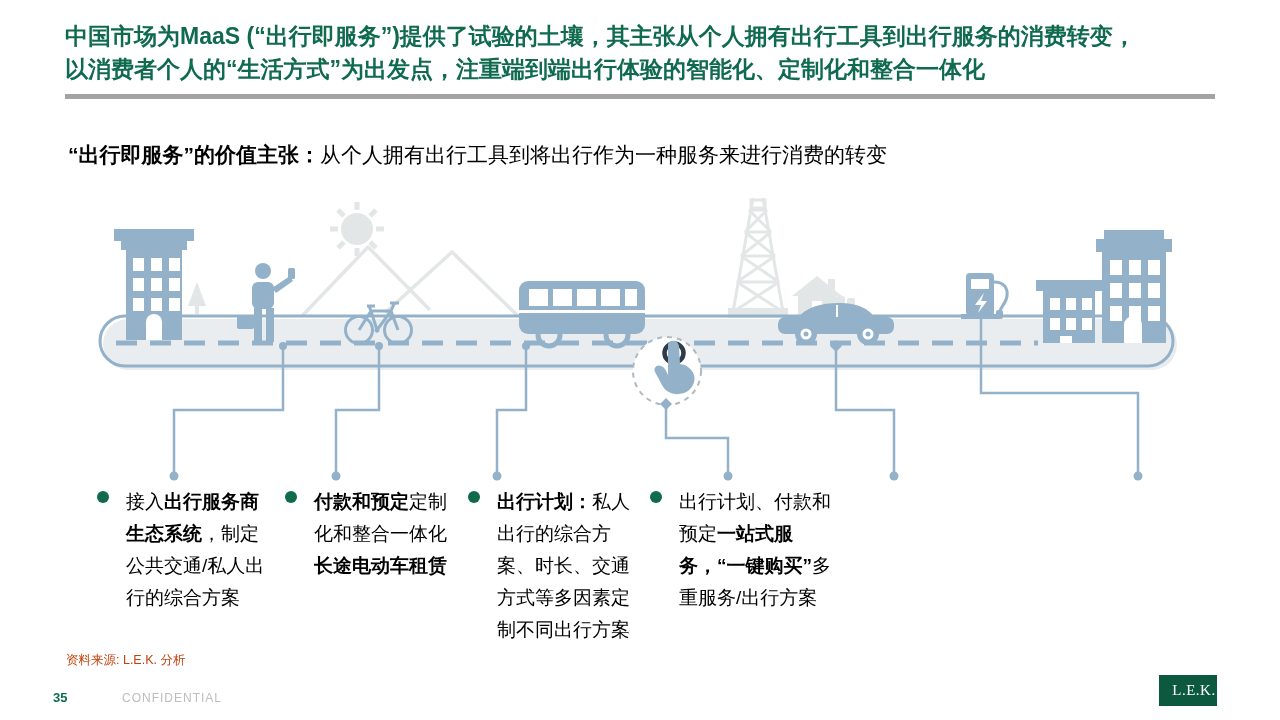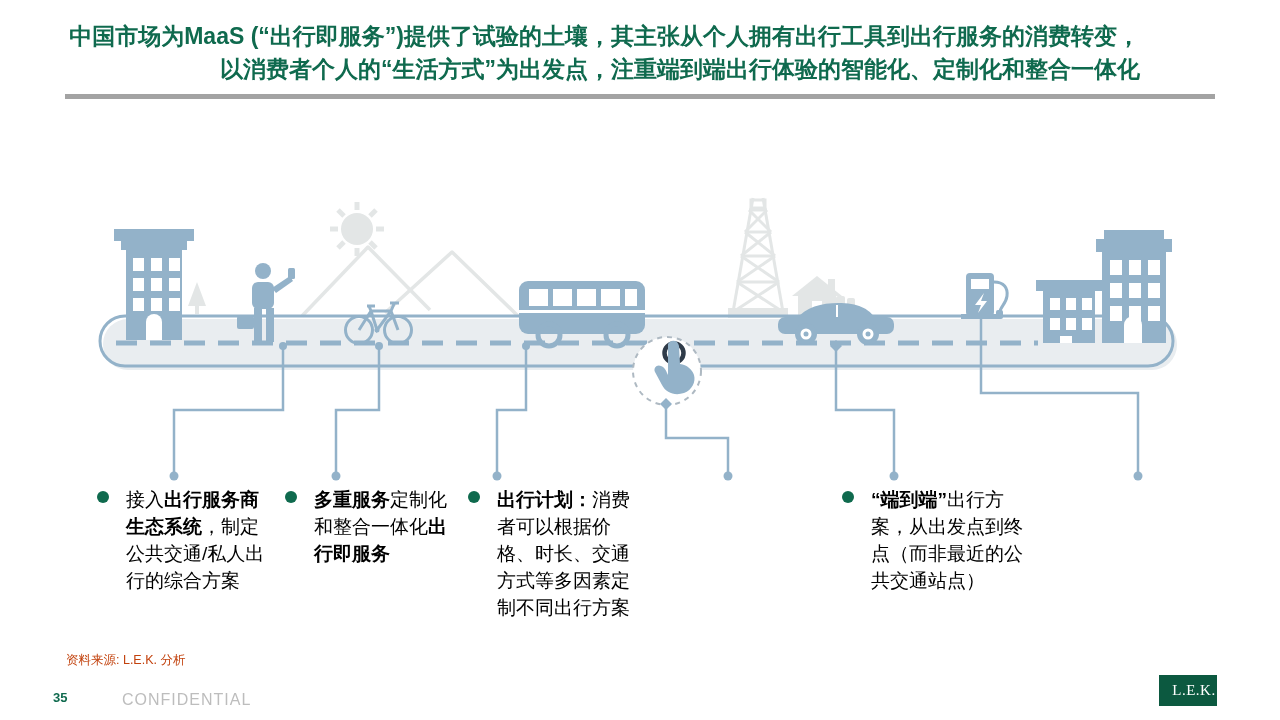--- a/index.html
+++ b/index.html
@@ -13,69 +13,72 @@
     --text-black:#000000;
   }
   *{margin:0;padding:0;box-sizing:border-box;}
   html,body{background:#fff;}
   body{font-family:"Liberation Sans",sans-serif;}
   .slide{
     position:relative;width:1280px;height:720px;background:#ffffff;overflow:hidden;
   }
   .title{
     position:absolute;left:65px;top:20px;width:1075px;
-    font-size:23px;font-weight:bold;line-height:33px;color:var(--brand-green);text-align:right;
+    font-size:23px;font-weight:bold;line-height:33px;color:var(--brand-green);
   }
   .divider{
     position:absolute;left:65px;top:94px;width:1150px;height:5px;background:var(--divider-gray);
   }
   .subtitle{
     position:absolute;left:68px;top:141px;width:1140px;
     font-size:21px;line-height:27px;color:var(--text-black);white-space:nowrap;
   }
   .subtitle .lead{font-weight:bold;}
   .illustration{position:absolute;left:0;top:185px;width:1280px;height:300px;}
   .b-fill{fill:var(--illustration-blue);}
   .b-stroke{stroke:var(--illustration-blue);fill:none;}
   .g-fill{fill:var(--light-gray);}
   .g-stroke{stroke:var(--light-gray);fill:none;}
   .bullets{position:absolute;left:0;top:486px;width:1280px;height:150px;}
   .bullet{
-    position:absolute;top:0;font-size:19px;line-height:27px;color:var(--text-black);
+    position:absolute;top:0;font-size:19px;line-height:32px;color:var(--text-black);
     word-break:break-all;
   }
   .bullet .dot{
     position:absolute;left:-29px;top:5px;width:12px;height:12px;border-radius:50%;
     background:var(--brand-green);
   }
   .source-note{
     position:absolute;left:66px;top:652px;font-size:12.5px;color:#c2410c;
   }
   .page-number{
     position:absolute;left:53px;top:690px;font-size:13px;font-weight:bold;color:var(--brand-green);
   }
   .confidential{
-    position:absolute;left:122px;top:691px;font-size:16px;letter-spacing:1px;
+    position:absolute;left:122px;top:691px;font-size:12px;letter-spacing:1px;
     color:var(--confidential-gray);font-weight:500;
   }
   .lek-logo{
     position:absolute;left:1159px;top:675px;width:58px;height:31px;
     background:var(--logo-green);color:#ffffff;
     font-family:"Liberation Serif",serif;font-size:15px;
     display:flex;align-items:center;justify-content:center;letter-spacing:0.5px;padding-left:12px;
   }
 </style>
 </head>
 <body>
 
 <div class="slide">
 
   <div class="title">中国市场为MaaS (“出行即服务”)提供了试验的土壤，其主张从个人拥有出行工具到出行服务的消费转变，以消费者个人的“生活方式”为出发点，注重端到端出行体验的智能化、定制化和整合一体化</div>
   <div class="divider"></div>
 
+  <div class="subtitle">
+    <span class="lead">“出行即服务”的价值主张：</span><span>从个人拥有出行工具到将出行作为一种服务来进行消费的转变</span>
+  </div>
 
   <svg class="illustration" viewBox="0 185 1280 300" width="1280" height="300" xmlns="http://www.w3.org/2000/svg">
 
     <g>
       <circle cx="357" cy="229" r="16" class="g-fill"></circle>
       <g class="g-stroke" stroke-width="5">
         <line x1="357" y1="202" x2="357" y2="210"></line>
           <line x1="357" y1="248" x2="357" y2="256"></line>
         <line x1="330" y1="229" x2="338" y2="229"></line>
           <line x1="376" y1="229" x2="384" y2="229"></line>
@@ -258,29 +261,29 @@
     </g>
   </svg>
 
   <div class="bullets">
     <div class="bullet" style="left:126px;width:146px;">
       <span class="dot"></span>
       <span><span>接入</span><span style="font-weight: bold;">出行服务商生态系统</span><span>，制定公共交通/私人出行的综合方案</span></span>
     </div>
     <div class="bullet" style="left:314px;width:146px;">
       <span class="dot"></span>
-      <span><span style="font-weight: bold;">多重服务</span><span>定制化和整合一体化</span><span style="font-weight: bold;">出行即服务</span></span>
+      <span><span style="font-weight: bold;">付款和预定</span><span>定制化和整合一体化</span><span style="font-weight: bold;">长途电动车租赁</span></span>
     </div>
     <div class="bullet" style="left:497px;width:146px;">
       <span class="dot"></span>
-      <span><span style="font-weight: bold;">出行计划：</span><span>消费者可以根据价格、时长、交通方式等多因素定制不同出行方案</span></span>
-    </div>
-    <div class="bullet" style="left:871px;width:158px;">
-      <span class="dot"></span>
-      <span><span style="font-weight: bold;">“端到端”</span><span>出行方案，从出发点到终点（而非最近的公共交通站点）</span></span>
+      <span><span style="font-weight: bold;">出行计划：</span><span>私人出行的综合方案、时长、交通方式等多因素定制不同出行方案</span></span>
+    </div>
+    <div class="bullet" style="left:679px;width:156px;">
+      <span class="dot"></span>
+      <span><span>出行计划、付款和预定</span><span style="font-weight: bold;">一站式服务，“一键购买”</span><span>多重服务/出行方案</span></span>
     </div>
   </div>
 
   <div class="source-note">资料来源: L.E.K. 分析</div>
   <div class="page-number">35</div>
   <div class="confidential">CONFIDENTIAL</div>
   <div class="lek-logo">
     <span>L.E.K.</span>
   </div>
 

